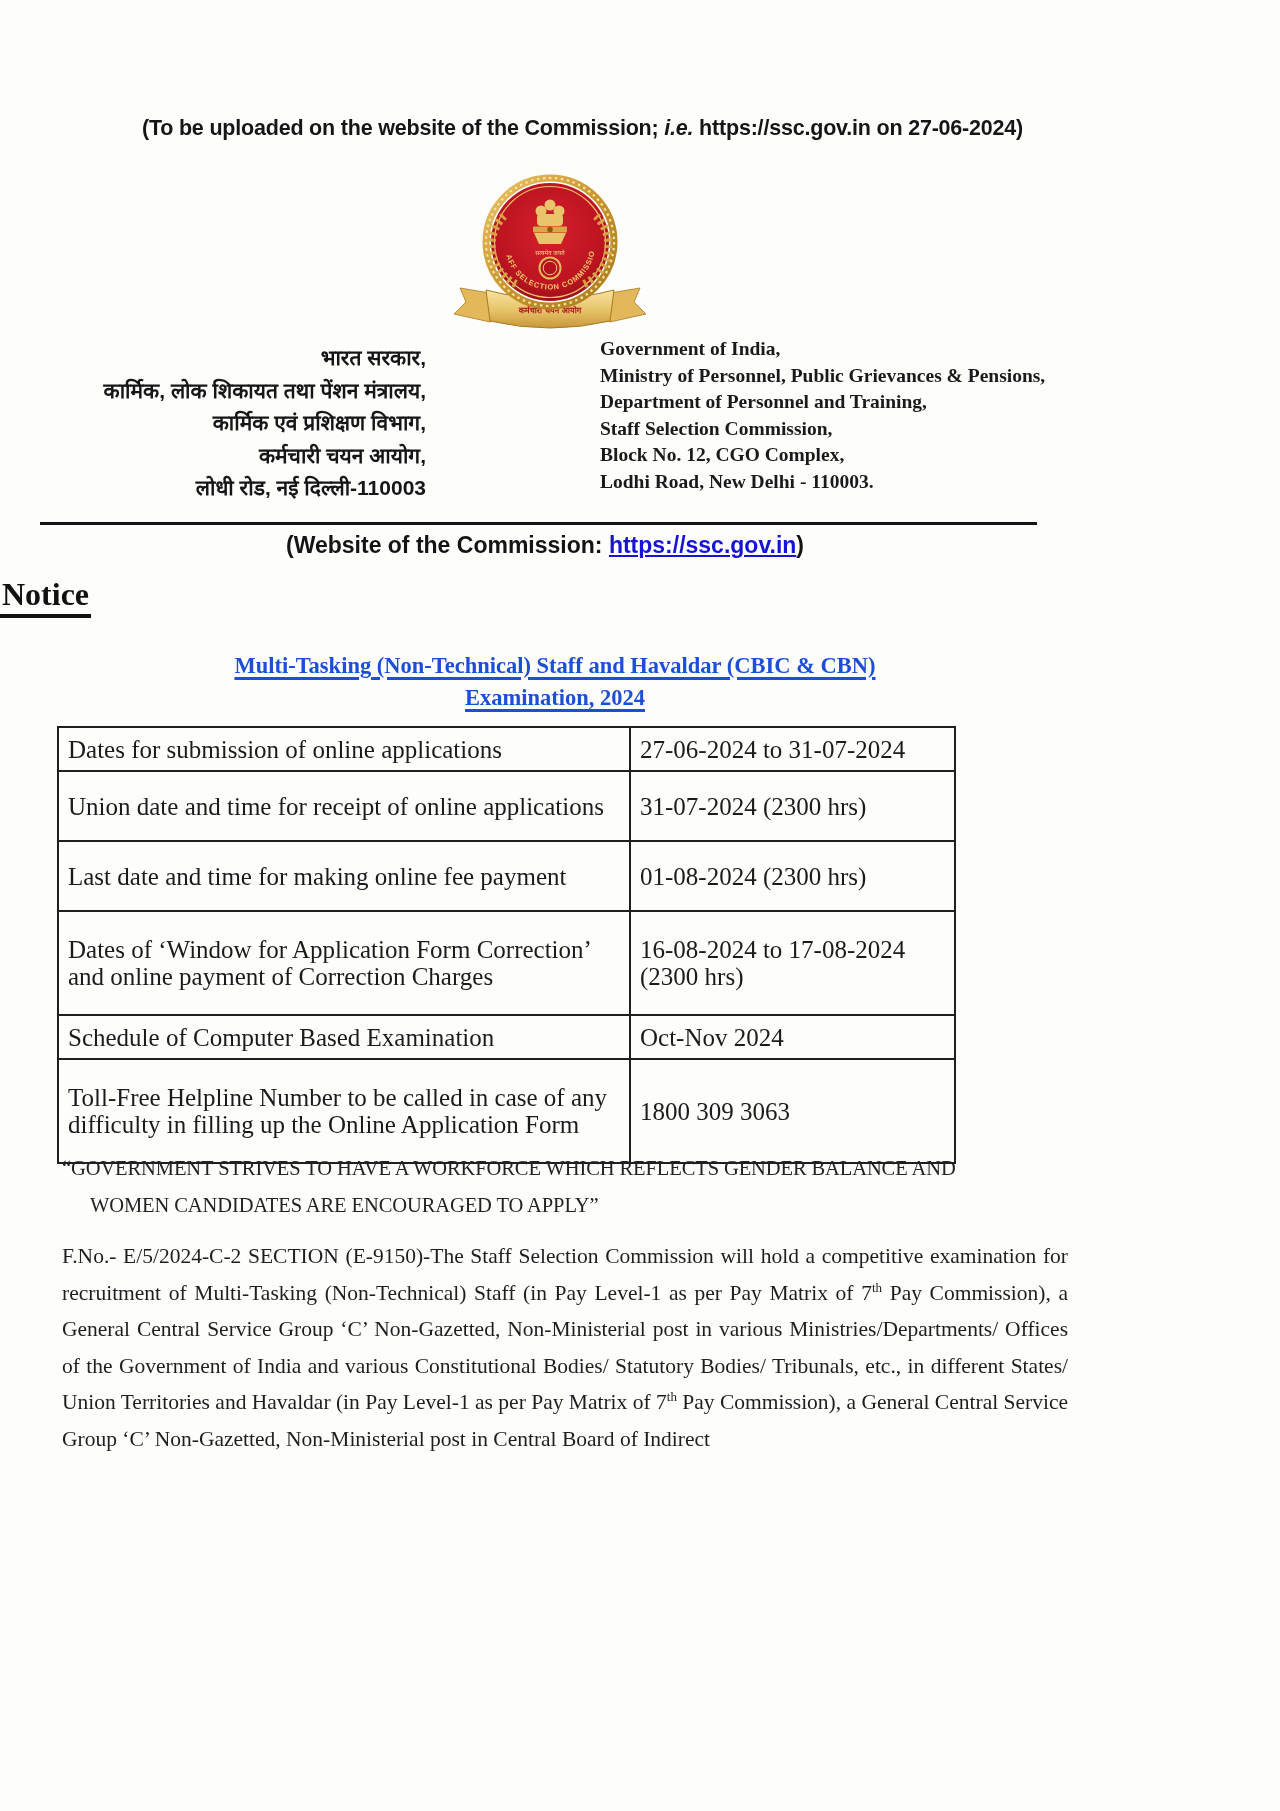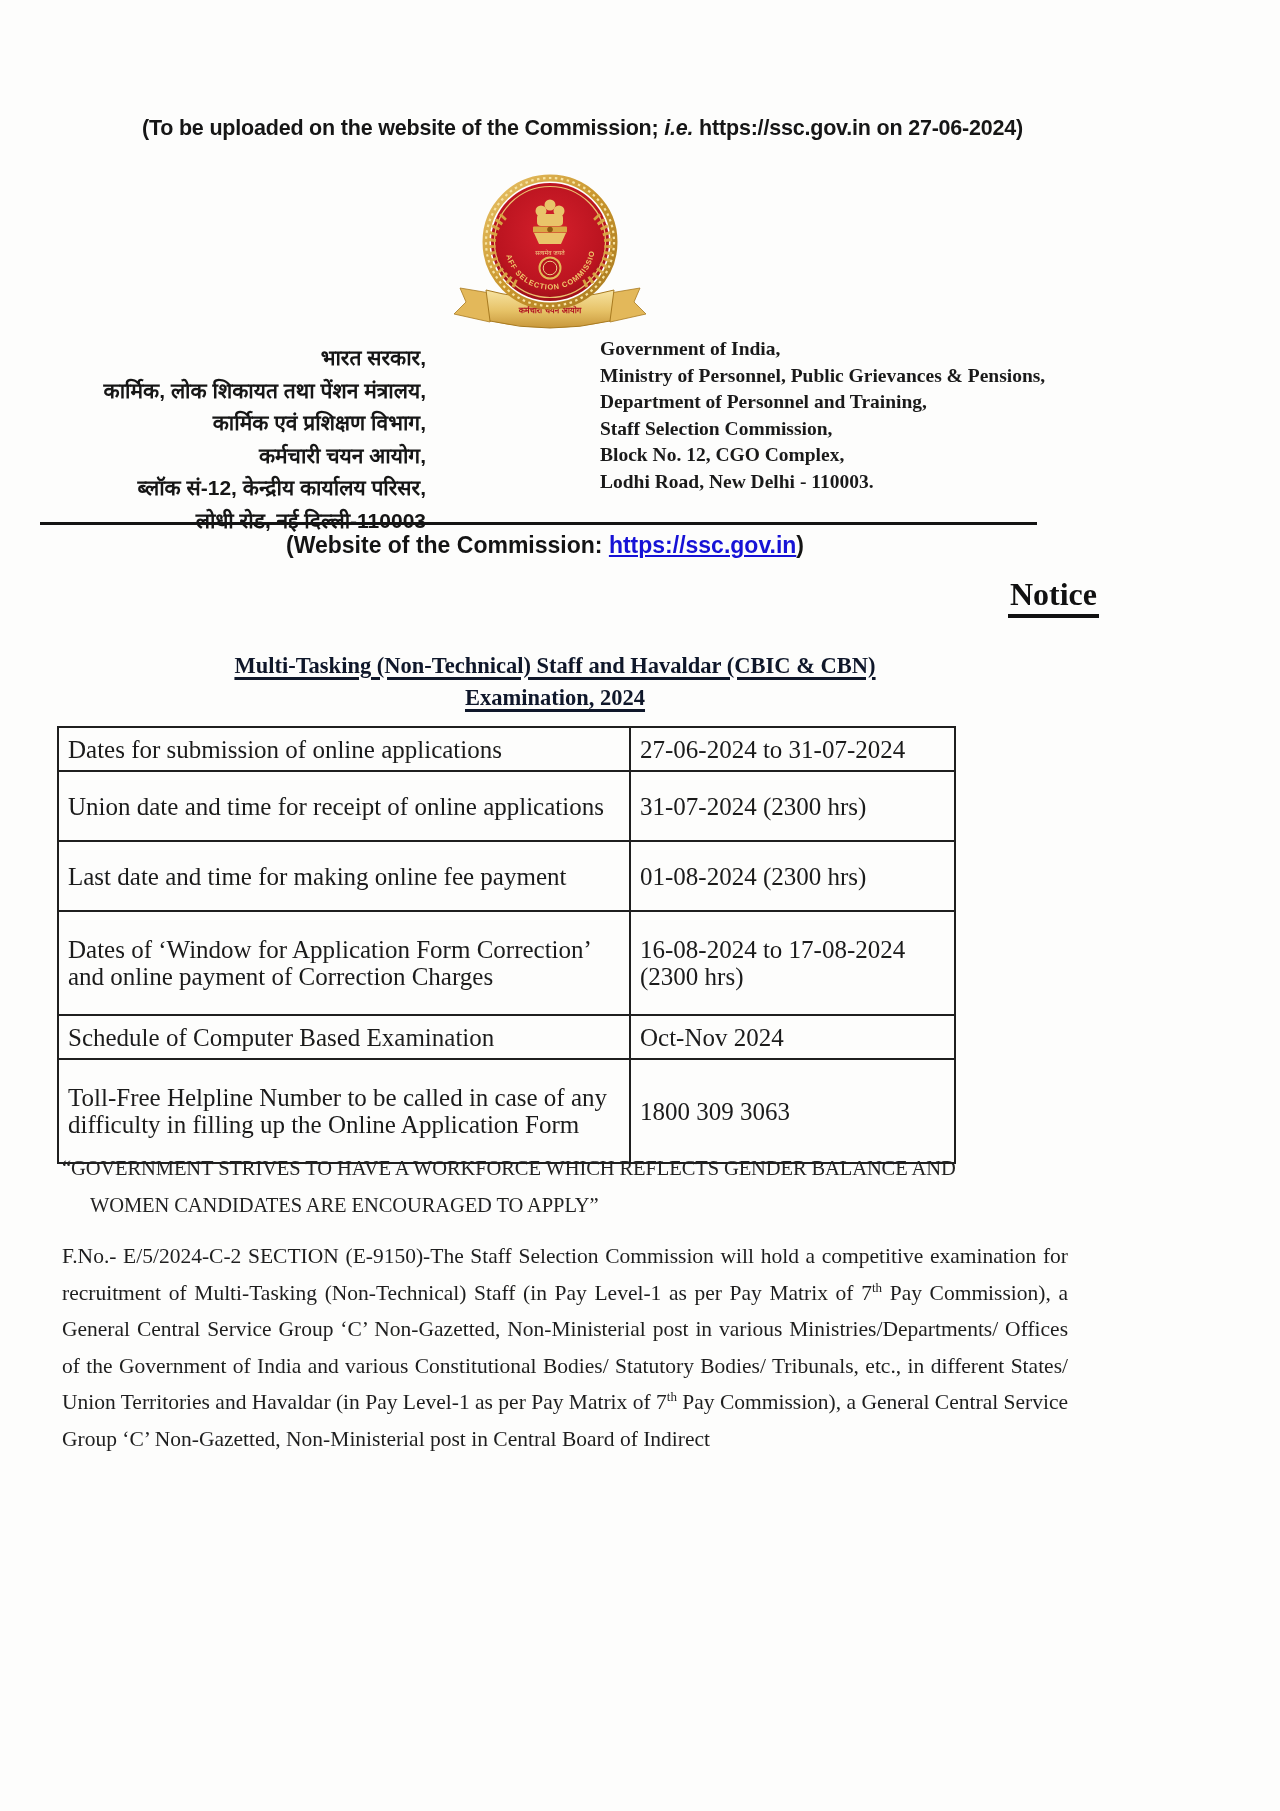--- a/index.html
+++ b/index.html
@@ -38,32 +38,32 @@
   .rule{
     position:absolute;top:522px;left:40px;width:997px;height:3px;background:#141414;
   }
   .website-line{
     position:absolute;top:532px;left:40px;width:1010px;text-align:center;
     font-family:"Liberation Sans", sans-serif;
     font-weight:bold;font-size:23px;color:#141414;
   }
   .website-line a{color:#1612d6;text-decoration:underline;}
   .notice-title-wrap{
-    position:absolute;top:576px;left:0;width:1092px;text-align:right;padding-left:7px;
+    position:absolute;top:576px;left:0;width:1092px;text-align:left;
   }
   .notice-title{
     display:inline-block;
     font-family:"Liberation Serif", serif;
     font-weight:bold;font-size:32px;color:#111;
     border-bottom:4px solid #111;padding:0 2px 1px 2px;
   }
   .exam-title{
     position:absolute;top:650px;left:40px;width:1030px;text-align:center;
     font-family:"Liberation Serif", serif;
-    font-weight:bold;font-size:22.5px;line-height:32px;color:#0f172a;
+    font-weight:bold;font-size:22.5px;line-height:32px;color:#1d4ed8;
   }
   .exam-title .u{
     text-decoration:underline;
     text-decoration-thickness:2.5px;
     text-underline-offset:4px;
   }
   
   table.sched{
     position:absolute;top:726px;left:57px;width:897px;
     border-collapse:collapse;table-layout:fixed;
@@ -169,21 +169,20 @@
         <textPath href="#arcBottom" startOffset="50%" text-anchor="middle">STAFF SELECTION COMMISSION</textPath>
       </text>
     </svg>
   </div>
 
   <div class="lh-hindi">
     <div>भारत सरकार,</div>
     <div>कार्मिक, लोक शिकायत तथा पेंशन मंत्रालय,</div>
     <div>कार्मिक एवं प्रशिक्षण विभाग,</div>
     <div>कर्मचारी चयन आयोग,</div>
-    <div>ब्लॉक  सं-12, केन्द्रीय कार्यालय परिसर,</div>
     <div>लोधी रोड, नई दिल्ली-110003</div>
   </div>
 
   <div class="lh-english">
     <div>Government of India,</div>
     <div>Ministry of Personnel, Public Grievances &amp; Pensions,</div>
     <div>Department of Personnel and Training,</div>
     <div>Staff Selection Commission,</div>
     <div>Block No. 12, CGO Complex,</div>
     <div>Lodhi Road, New Delhi - 110003.</div>

